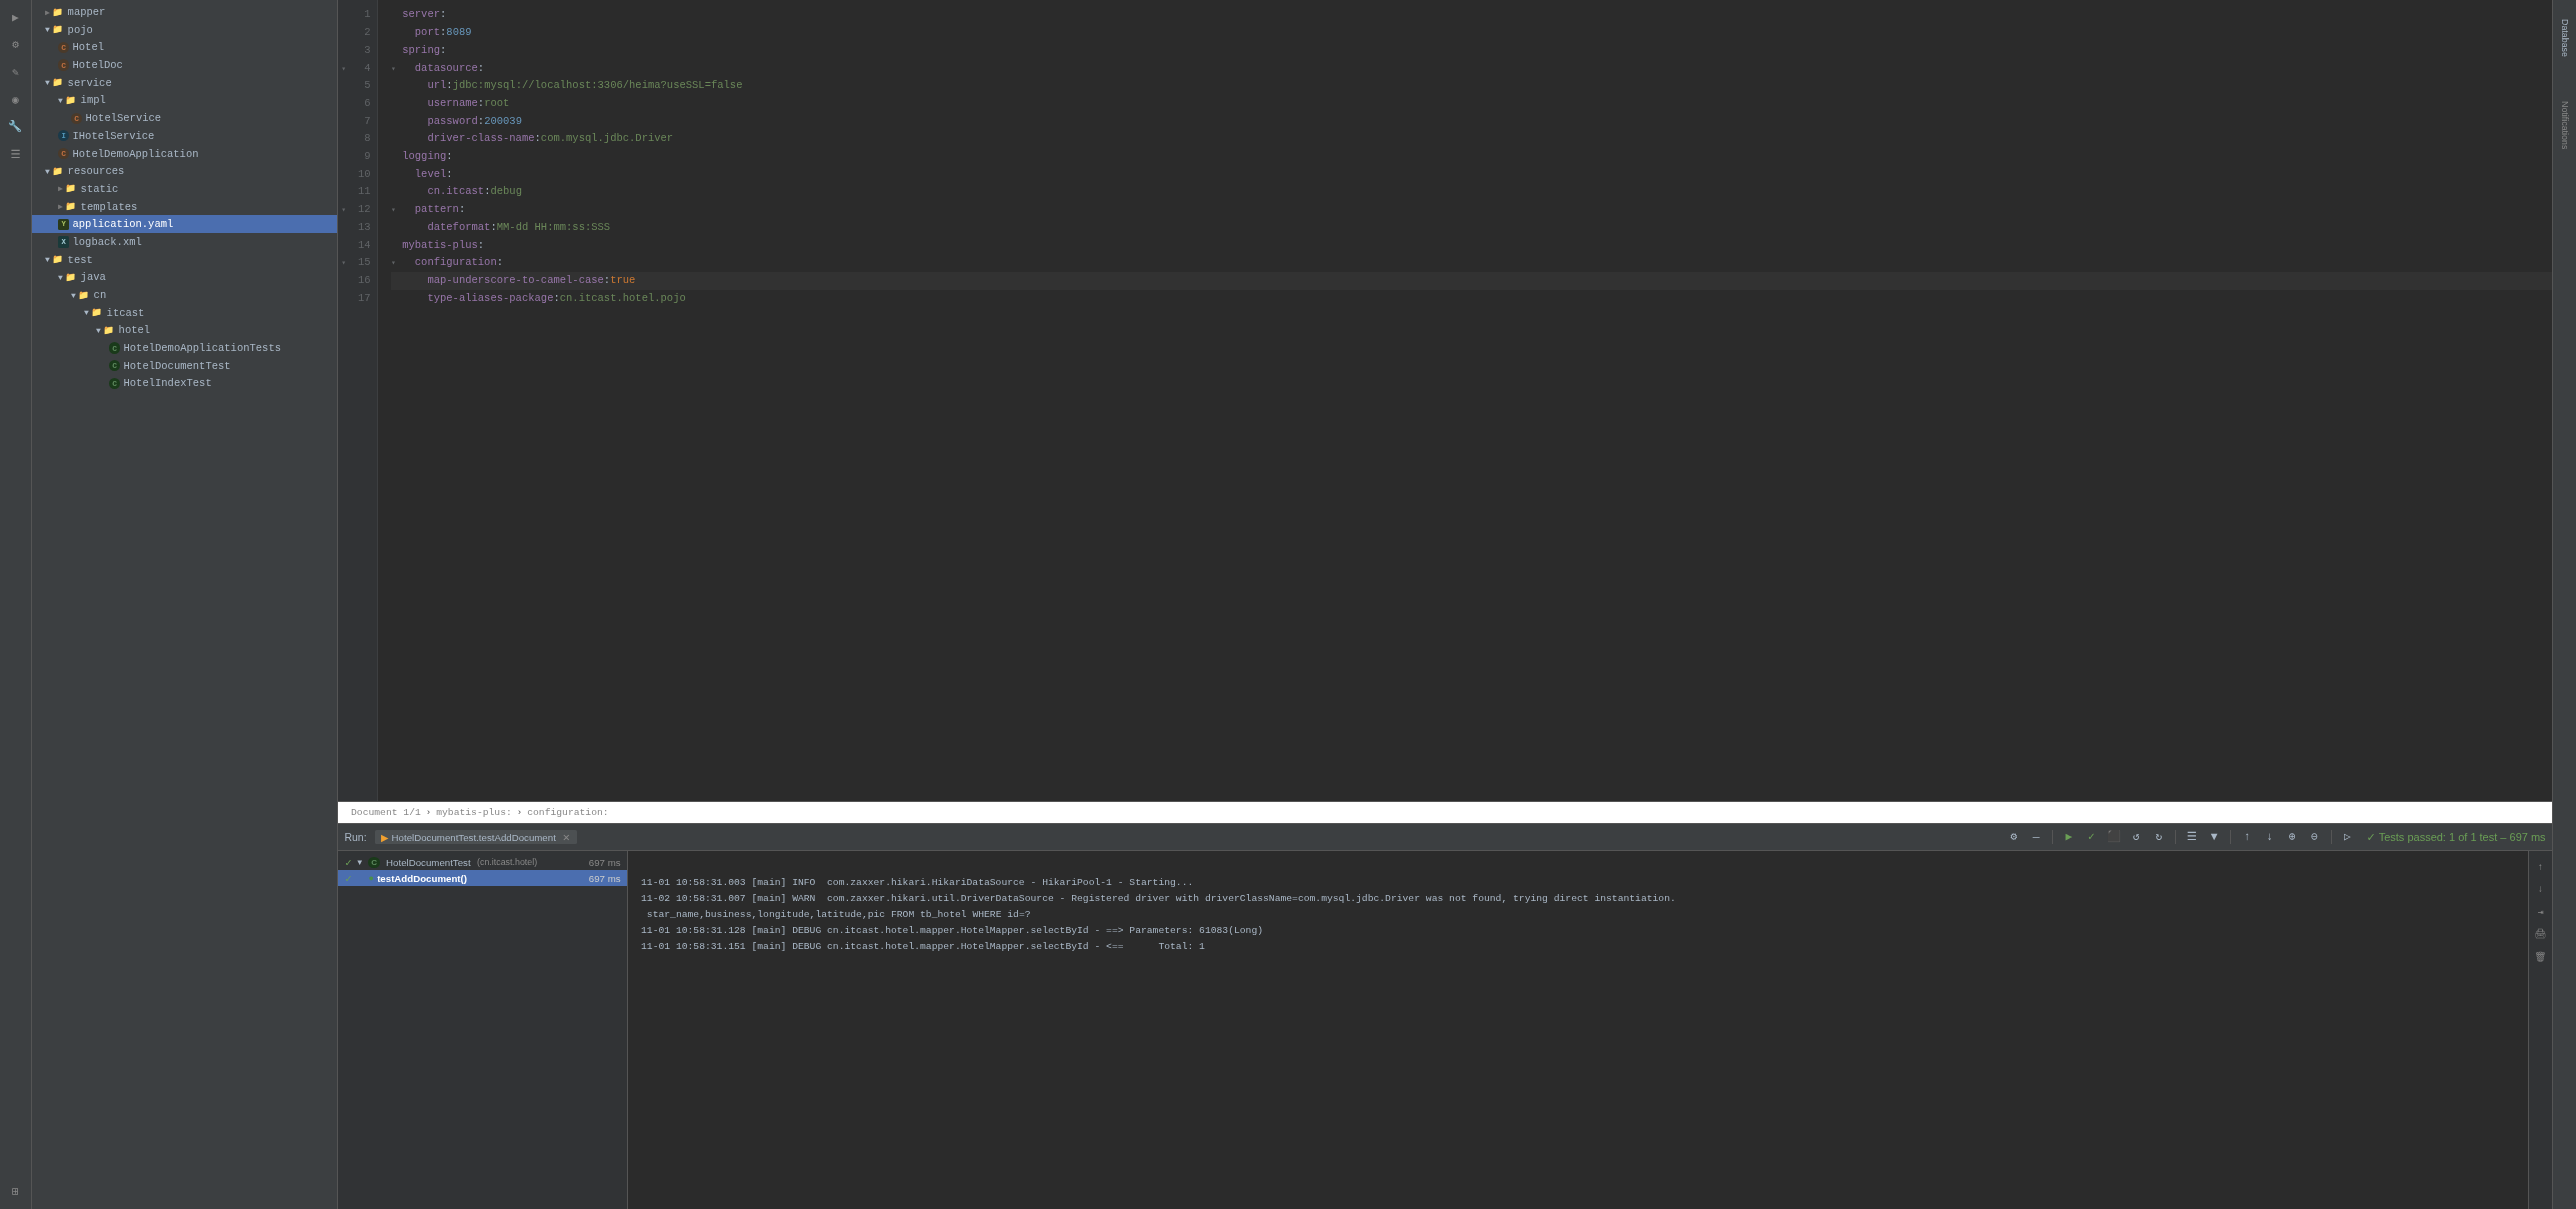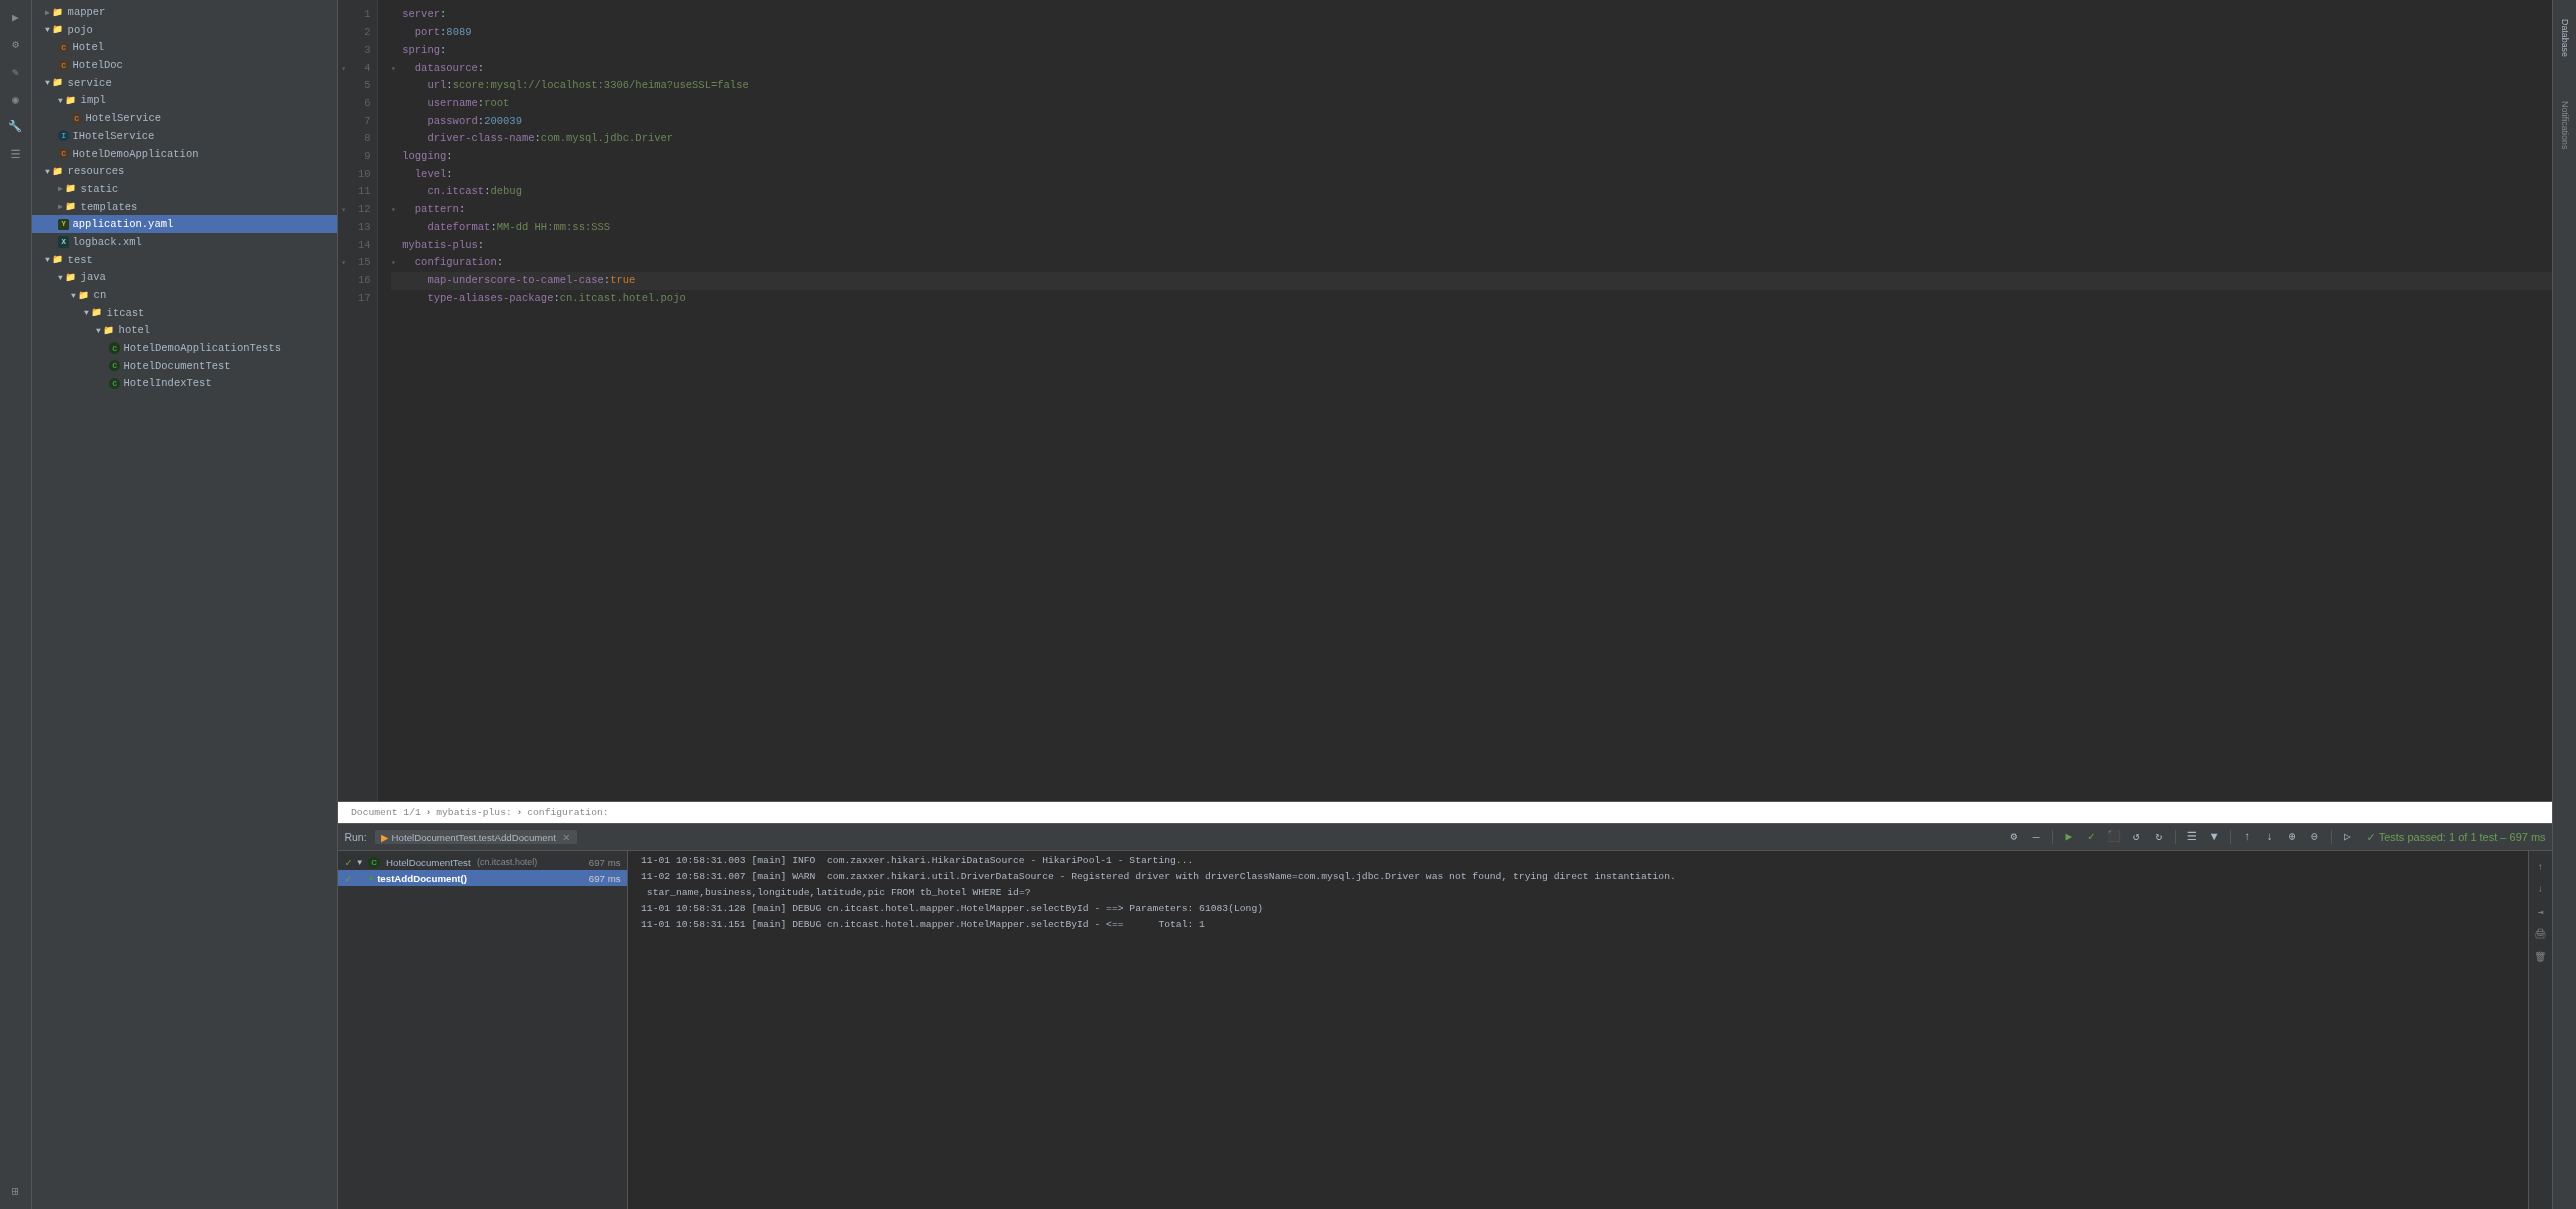--- a/index.html
+++ b/index.html
@@ -228,21 +228,21 @@
       font-size: 9.7px;
       font-family: sans-serif;
       color: #a9b7c6;
       gap: 3.2px;
     }
     .test-item.selected { background: #4b6eaf; }
     .test-time { color: #888; margin-left: auto; text-align: center; }
 
     .console-output {
       flex: 1;
-      padding: 2px 13px;
+      padding: 24px 13px;
       overflow-y: auto;
       font-size: 9.7px;
       font-family: 'Courier New', monospace;
       color: #a9b7c6;
       line-height: 16px;
     }
 
     .console-line {
       white-space: pre-wrap;
       word-break: break-all;
@@ -496,21 +496,21 @@
           <span class="yaml-key">spring</span><span style="color:#a9b7c6;">:</span>
         </div>
 
         <div class="code-line">
           <span class="fold-btn" style="color:#606366;">▾</span>
           <span>  </span><span class="yaml-key">datasource</span><span style="color:#a9b7c6;">:</span>
         </div>
 
         <div class="code-line">
           <span class="fold-btn"></span>
-          <span>    </span><span class="yaml-key">url</span><span style="color:#a9b7c6;">:</span> <span class="yaml-value-str">score:mysql://localhost:3306/heima?useSSL=false</span>
+          <span>    </span><span class="yaml-key">url</span><span style="color:#a9b7c6;">:</span> <span class="yaml-value-str">jdbc:mysql://localhost:3306/heima?useSSL=false</span>
         </div>
 
         <div class="code-line">
           <span class="fold-btn"></span>
           <span>    </span><span class="yaml-key">username</span><span style="color:#a9b7c6;">:</span> <span class="yaml-value-str">root</span>
         </div>
 
         <div class="code-line">
           <span class="fold-btn"></span>
           <span>    </span><span class="yaml-key">password</span><span style="color:#a9b7c6;">:</span> <span class="yaml-value-num">200039</span>

